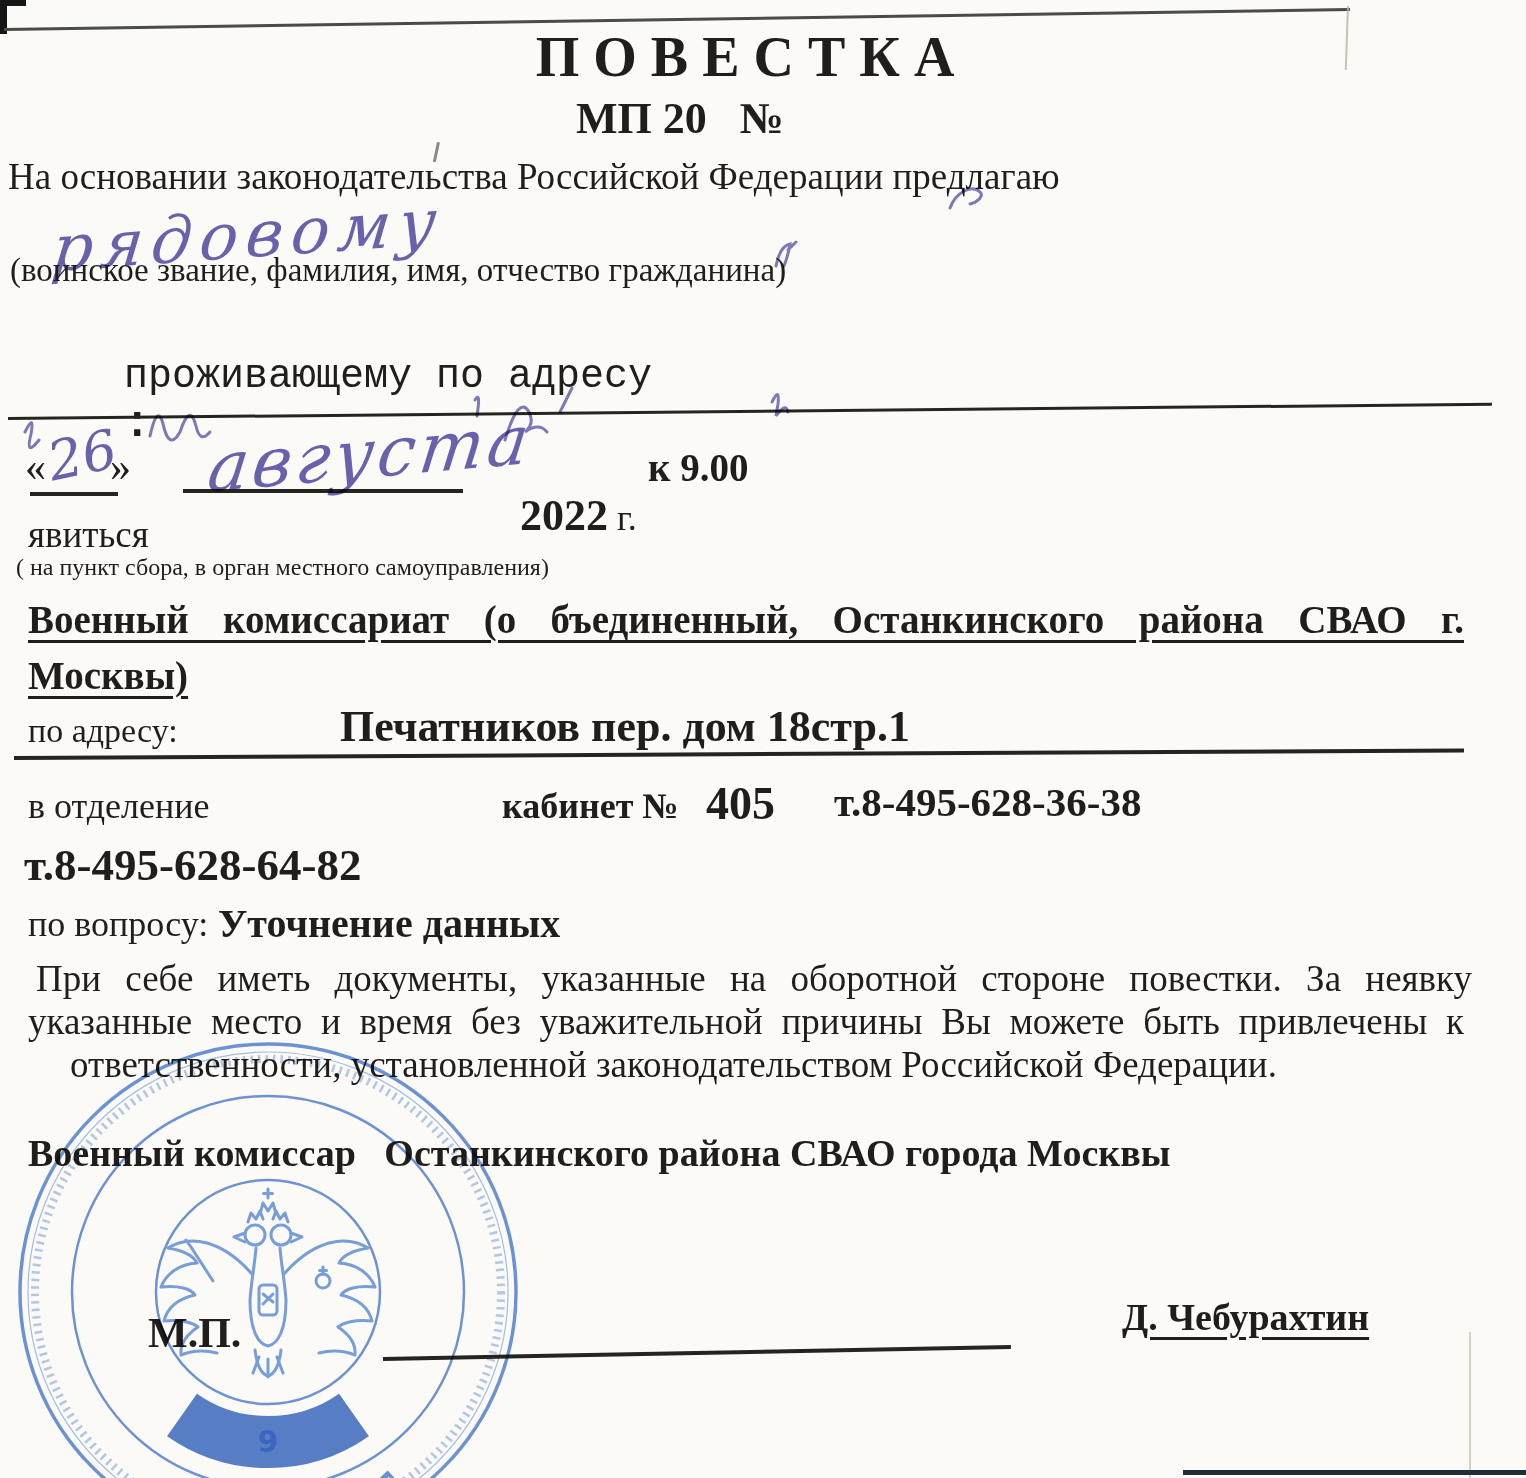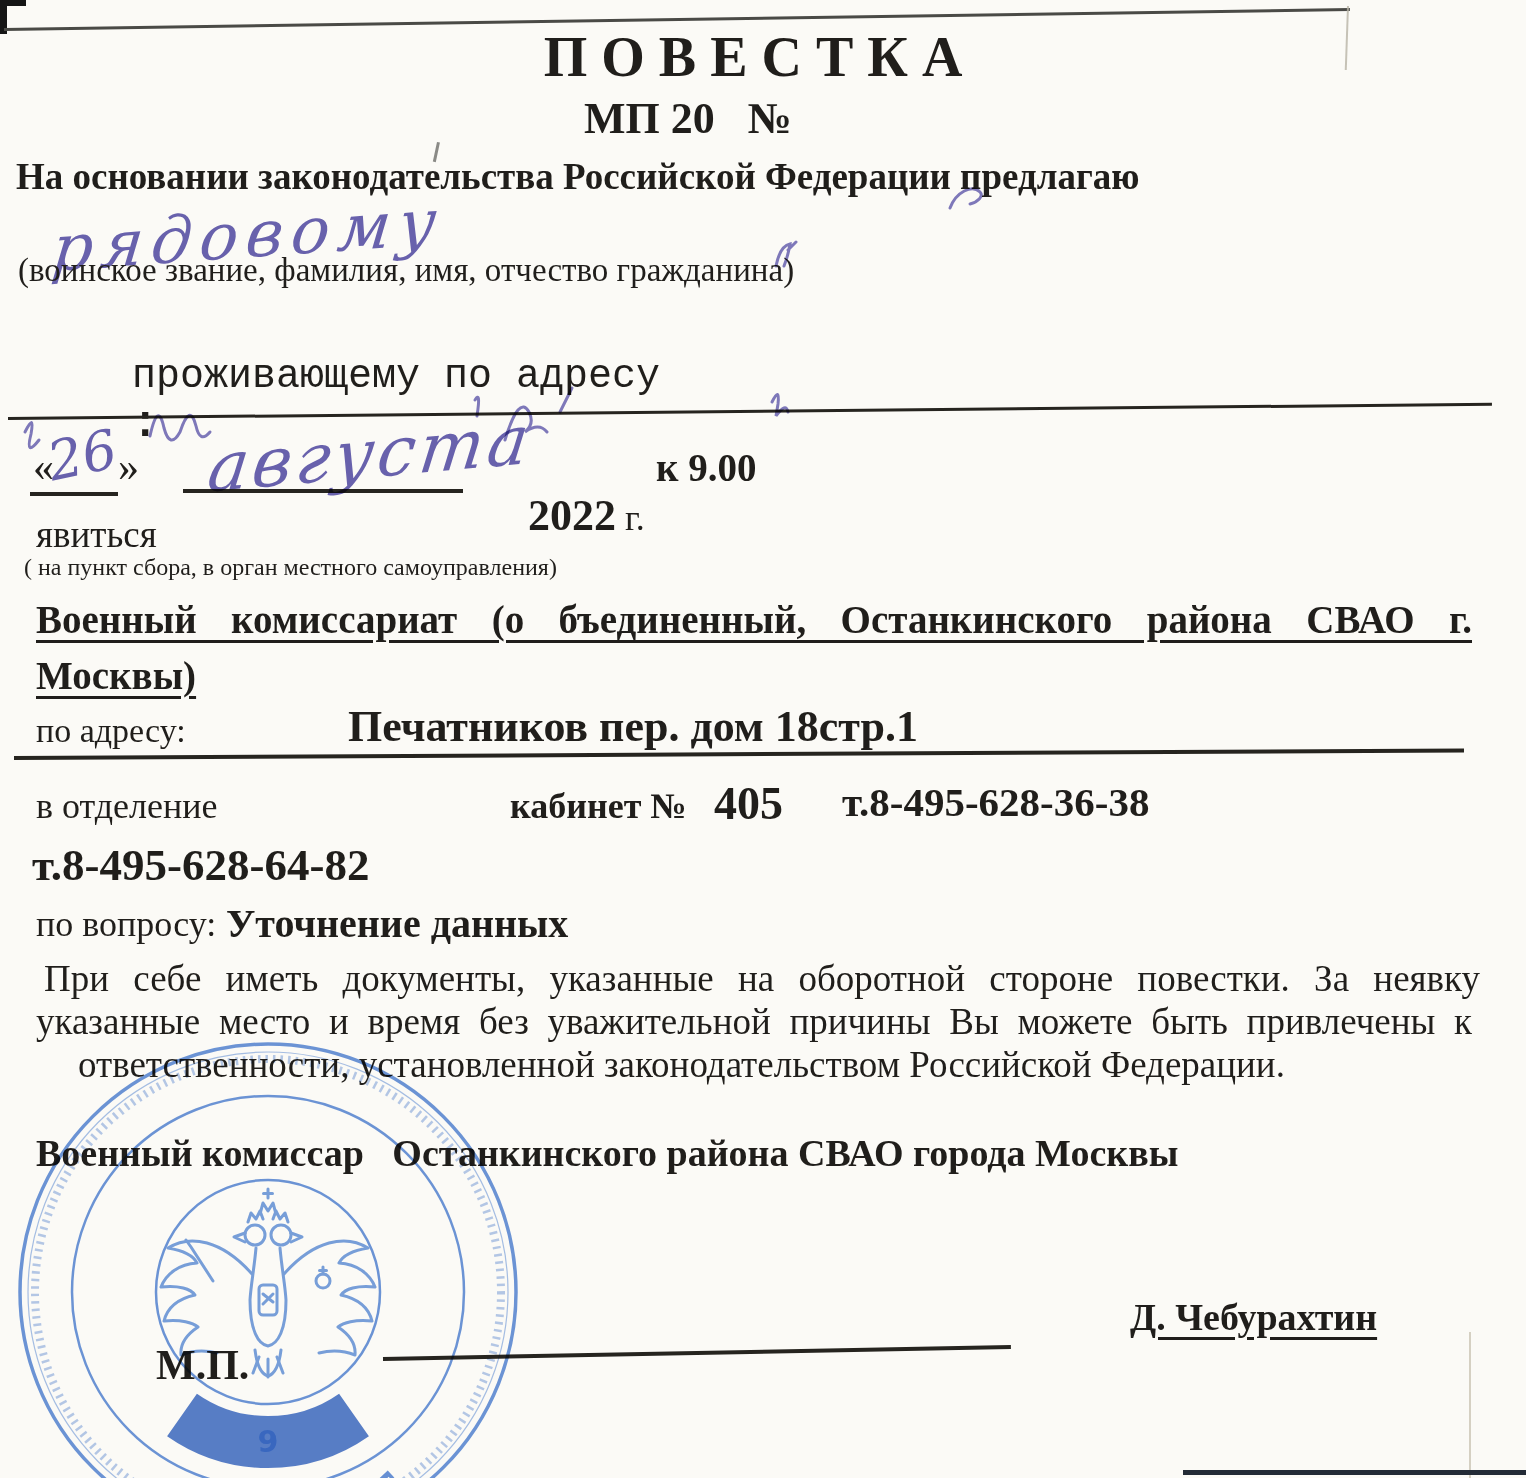--- a/index.html
+++ b/index.html
@@ -1,18 +1,18 @@
 <!DOCTYPE html>
 <html><head>
 <meta charset="utf-8">
 <style>
   body{margin:0;background:#e8e6e0;}
   .page{position:relative;width:1526px;height:1478px;background:#fbfaf6;overflow:hidden;
         font-family:"Liberation Serif","DejaVu Serif",serif;color:#201e1b;}
-  .abs{position:absolute;white-space:pre;line-height:1.12;padding-left:8px;}
+  .abs{position:absolute;white-space:pre;line-height:1.12;}
   .b{font-weight:bold;}
   .ctr{text-align:center;}
   .jfull{white-space:normal;text-align:justify;text-align-last:justify;}
   .ul{text-decoration:underline;text-decoration-thickness:3px;text-underline-offset:7px;}
   .rule{position:absolute;background:#26241f;transform-origin:left center;}
   .hw{position:absolute;font-family:"DejaVu Serif",serif;font-style:italic;color:#5d56ac;
       opacity:.92;mix-blend-mode:multiply;white-space:pre;}
   .ink-svg{position:absolute;mix-blend-mode:multiply;pointer-events:none;}
   .artifact{position:absolute;transform-origin:left top;}
 </style>
@@ -25,21 +25,21 @@
   <div class="artifact" style="left:0;top:0;width:26px;height:6px;background:#151515;"></div>
   <div class="artifact" style="left:4px;top:28px;width:1346px;height:2.5px;background:#4a4a46;transform:rotate(-0.85deg);"></div>
   <div class="artifact" style="left:1347px;top:6px;width:2px;height:64px;background:#b9b4a6;transform:rotate(2deg);opacity:.8;"></div>
   <div class="artifact" style="left:437px;top:142px;width:2.5px;height:20px;background:#8a8a86;transform:rotate(12deg);"></div>
   <div class="artifact" style="left:1469px;top:1332px;width:2px;height:146px;background:#d5d0c2;"></div>
   <div class="artifact" style="left:1183px;top:1470px;width:343px;height:5px;background:#232b36;"></div>
 
   <div class="abs b ctr" style="left:0;top:26px;width:1490px;font-size:56px;">П О В Е С Т К А</div>
   <div class="abs b ctr" style="left:0;top:94px;width:1360px;font-size:44px;">МП 20   №</div>
 
-  <div class="abs" style="left:8px;top:156px;font-size:37px;font-weight:bold;">На основании законодательства Российской Федерации предлагаю</div>
+  <div class="abs" style="left:8px;top:156px;font-size:37px;">На основании законодательства Российской Федерации предлагаю</div>
 
   <div class="hw" style="left:52px;top:198px;font-size:64px;letter-spacing:8px;transform:rotate(-4deg) skewX(-10deg);">рядовому</div>
 
   <div class="abs" style="left:10px;top:252px;font-size:33px;">(воинское звание, фамилия, имя, отчество гражданина)</div>
 
   <div class="abs" style="left:28px;top:310px;font-size:40px;font-family:Liberation Mono, monospace;">
     <span>проживающему по адресу</span>
     <span class="b" style="font-size:44px;">:</span>
   </div>
 
@@ -75,21 +75,21 @@
 
   <div class="abs" style="left:28px;top:904px;font-size:36px;">по вопросу:</div>
   <div class="abs b" style="left:218px;top:902px;font-size:40px;">Уточнение данных</div>
 
   <div class="abs jfull" style="left:36px;top:958px;width:1436px;font-size:37px;">При себе иметь  документы, указанные на оборотной стороне повестки. За неявку</div>
   <div class="abs jfull" style="left:28px;top:1001px;width:1436px;font-size:37px;">указанные место и время без уважительной причины Вы можете быть привлечены к</div>
   <div class="abs" style="left:28px;top:1044px;font-size:37px;margin-left:42px;">ответственности, установленной законодательством Российской Федерации.</div>
 
   <div class="abs b" style="left:28px;top:1132px;font-size:38px;">Военный комиссар   Останкинского района СВАО города Москвы</div>
 
-  <div class="abs b" style="left:148px;top:1310px;font-size:42px;margin-top:32px;">М.П.</div>
+  <div class="abs b" style="left:148px;top:1310px;font-size:42px;">М.П.</div>
   <div class="rule" style="left:383px;top:1357px;width:628px;height:4px;transform:rotate(-1.1deg);"></div>
   <div class="abs b ul" style="left:1122px;top:1296px;font-size:38px;">Д. Чебурахтин</div>
 
   <svg class="ink-svg" style="left:0;top:0;" width="1526" height="1478" viewBox="0 0 1526 1478">
     <g fill="none" stroke="#6a63b5" stroke-width="3" stroke-linecap="round" opacity="0.85">
       <path d="M950,208 c6,-16 22,-24 30,-16 c4,4 -2,10 -10,12"></path>
       <path d="M776,266 q4,-20 14,-22 q-2,12 -6,22 M788,250 l8,-8"></path>
       <path d="M25,432 q10,-20 6,2 q-6,24 8,6"></path>
       <path d="M150,436 q8,-36 14,-8 q6,22 16,4 q10,-30 16,-6 q4,18 14,6"></path>
       <path d="M475,400 q6,-10 2,16"></path>

